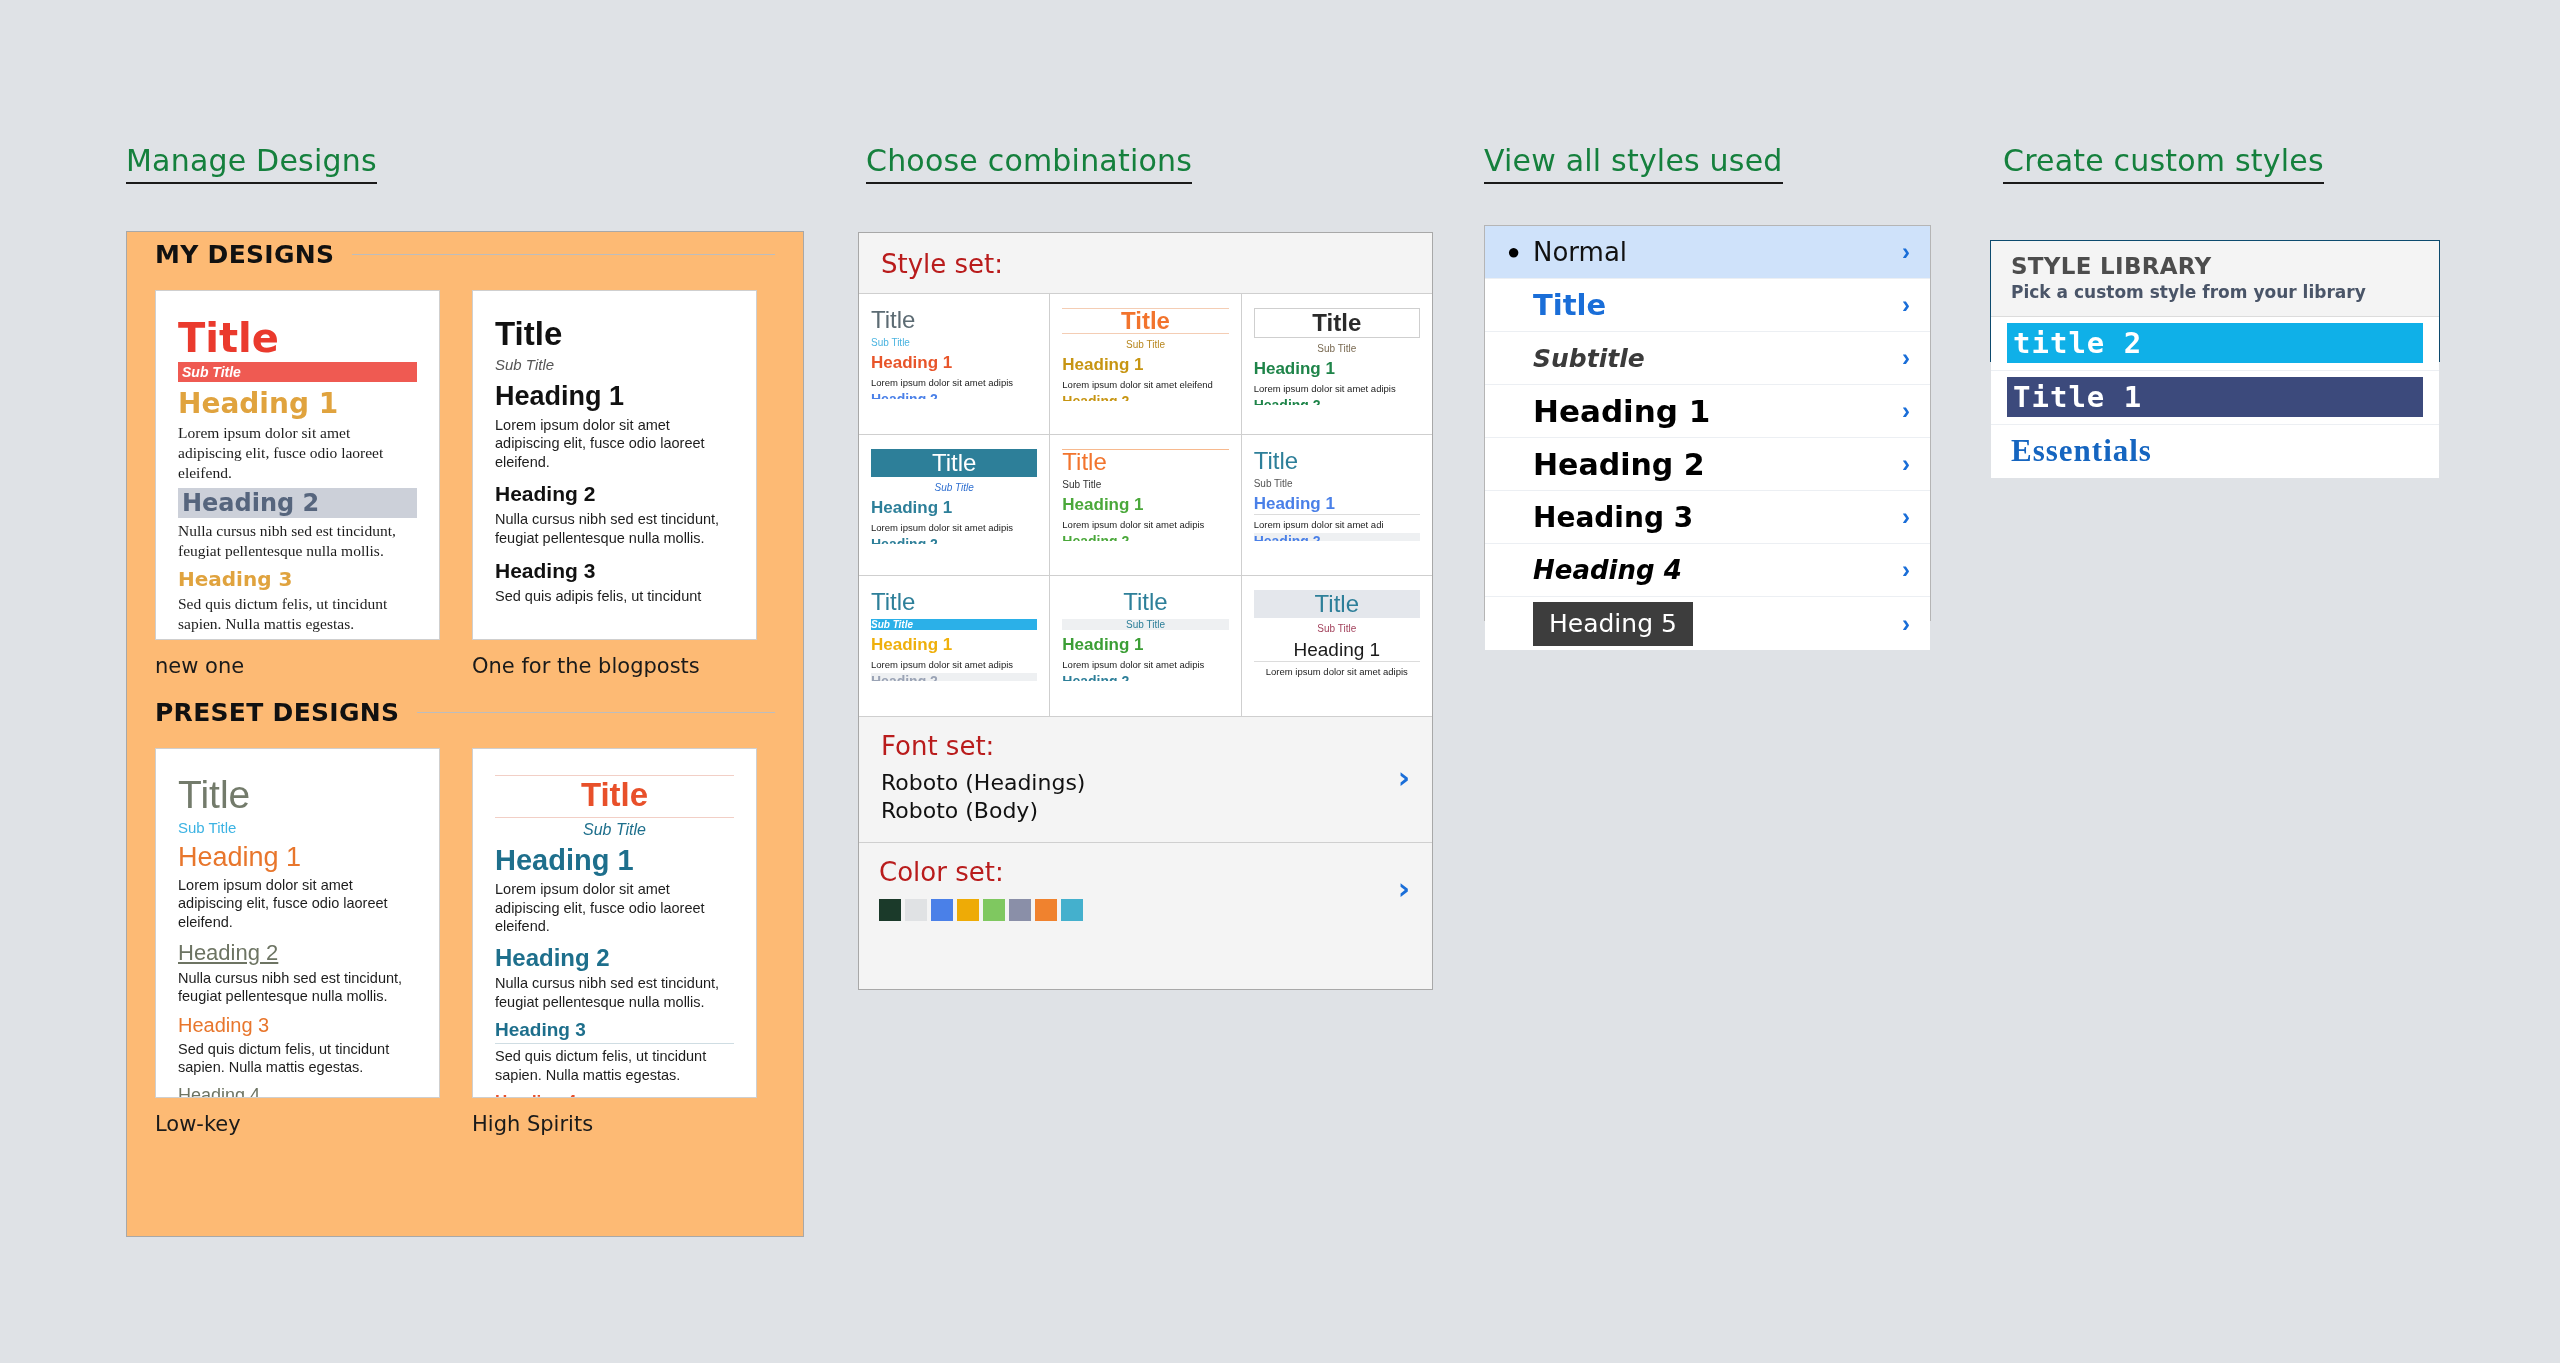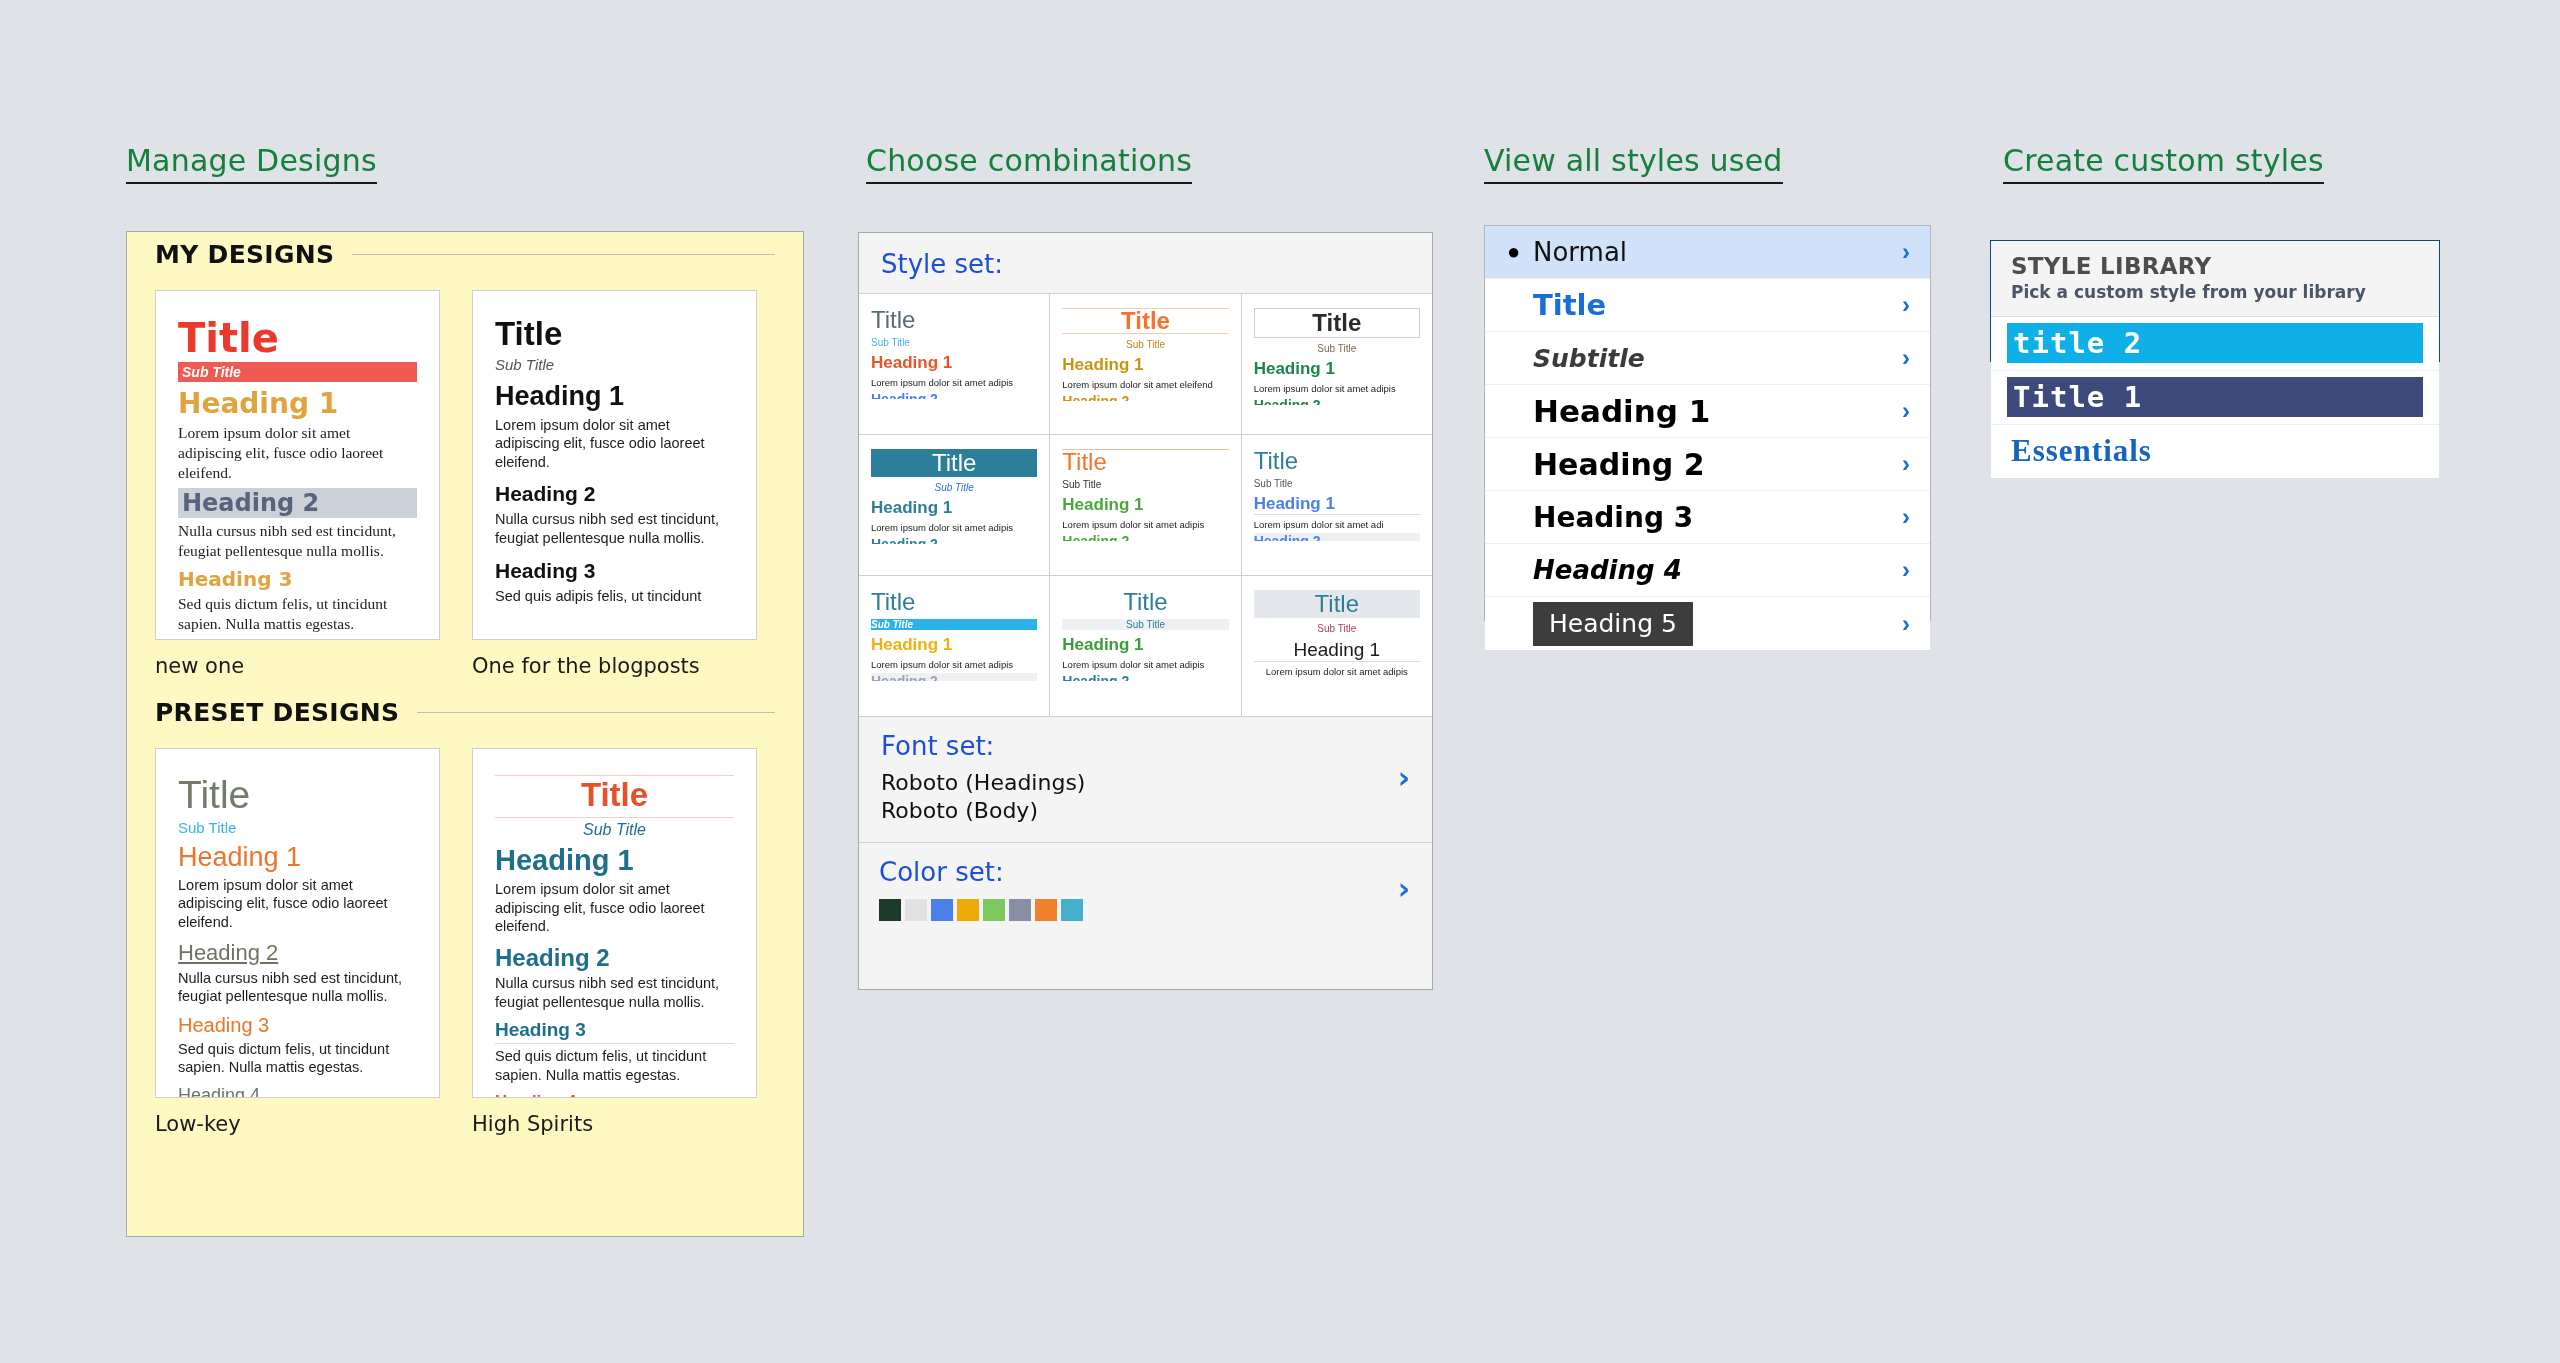--- a/index.html
+++ b/index.html
@@ -21,21 +21,21 @@
     letter-spacing: .2px;
     white-space: nowrap;
     padding-bottom: 4px;
     border-bottom: 2px solid #1a1a1a;
   }
 
   
   #panel-designs {
     position: absolute; left: 126px; top: 231px;
     width: 678px; height: 1006px;
-    background: #fef9c3;
+    background: #fdba74;
     border: 1px solid #a8a8a8;
   }
   .group-head {
     display: flex; align-items: center; gap: 18px;
     padding: 0 28px; height: 44px;
   }
   .group-head .gh-label {
     font-family: "DejaVu Sans", sans-serif;
     font-size: 25px; font-weight: 700; color: #111;
     letter-spacing: .3px; white-space: nowrap;
@@ -106,21 +106,21 @@
   .d4 .t-body  { margin-top: 3px; }
 
   
   #panel-combos {
     position: absolute; left: 858px; top: 232px;
     width: 575px; height: 758px;
     background: #f4f4f4; border: 1px solid #a8a8a8;
   }
   .combo-section-head {
     font-family: "DejaVu Sans", sans-serif;
-    font-size: 26px; color: #1d4ed8; font-weight: 400;
+    font-size: 26px; color: #b91c1c; font-weight: 400;
     padding: 16px 22px 14px 22px;
   }
   .styleset-grid {
     display: grid; grid-template-columns: repeat(3, 1fr);
     background: #cfcfcf; gap: 1px; border-top: 1px solid #cfcfcf; border-bottom: 1px solid #cfcfcf;
   }
   .ss-tile { background: #fff; height: 140px; padding: 14px 12px 0 12px; overflow: hidden; }
   .ss-title { font-size: 24px; line-height: 1; }
   .ss-sub   { font-size: 10px; margin-top: 5px; }
   .ss-h1    { font-size: 17px; font-weight: 700; margin-top: 5px; }

